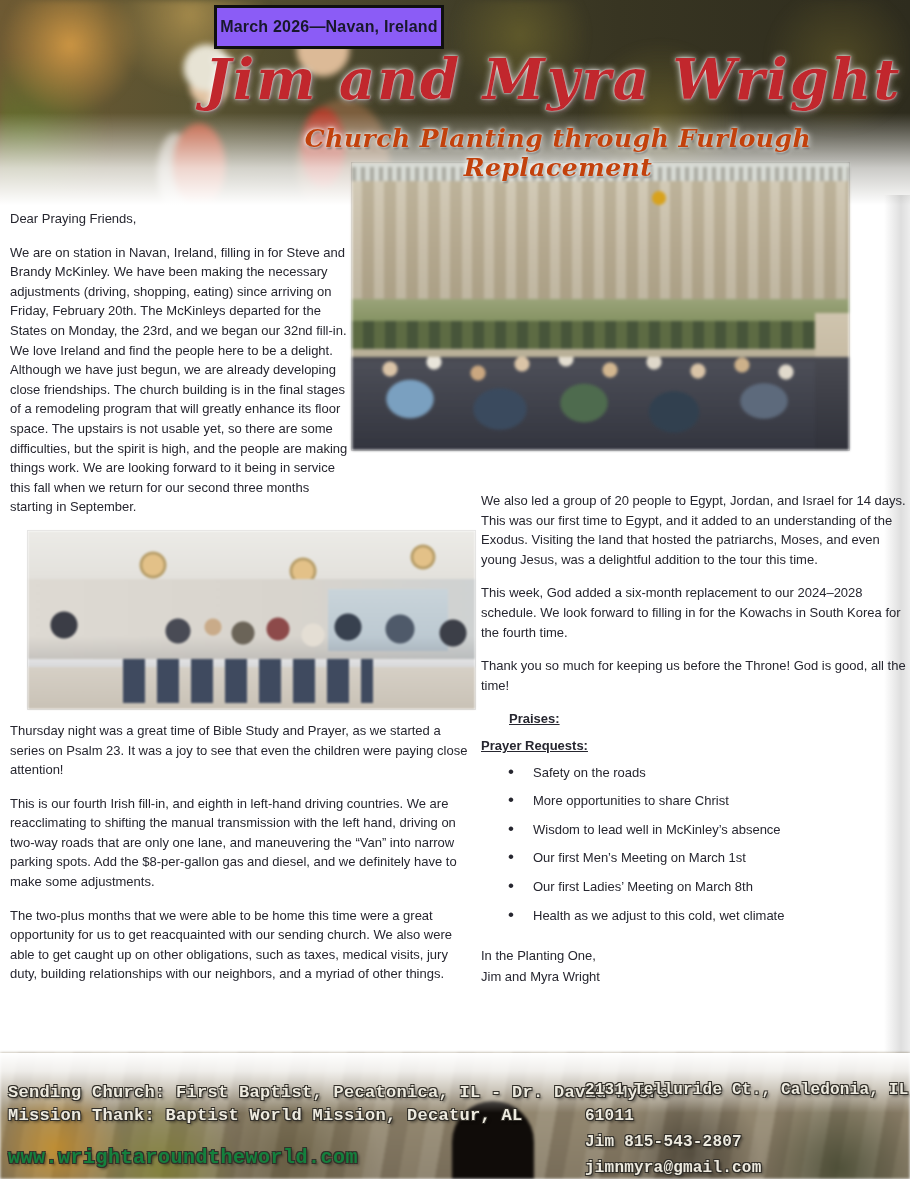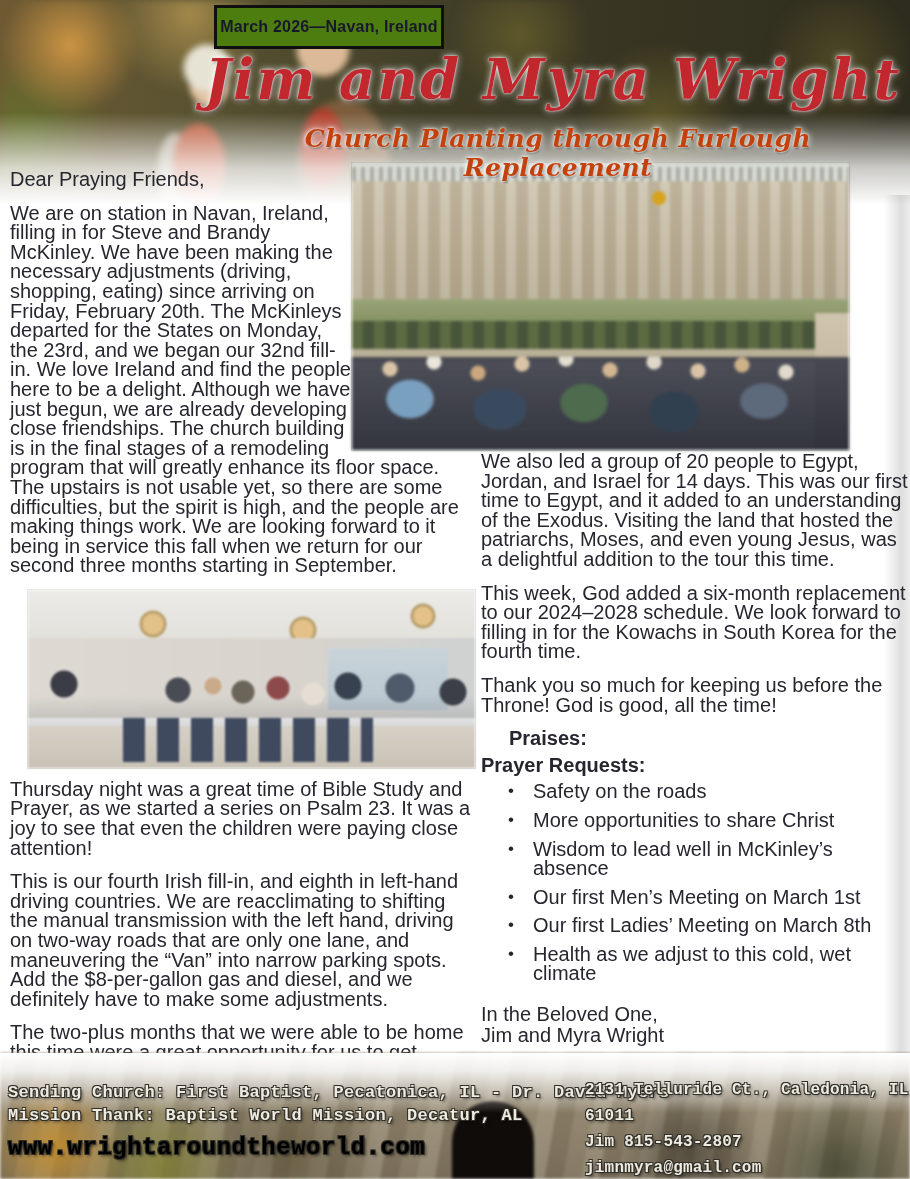--- a/index.html
+++ b/index.html
@@ -24,21 +24,21 @@
     background:
       radial-gradient(circle at 112px 60px,#e7e3d4 0 23px,rgba(231,227,212,0) 24px),
       radial-gradient(circle at 114px 78px,#e2c3a2 0 19px,rgba(226,195,162,0) 20px),
       radial-gradient(circle at 228px 42px,#dcba97 0 26px,rgba(220,186,151,0) 27px),
       radial-gradient(ellipse 36px 58px at 104px 158px,#bd5a3c 0 70%,rgba(189,90,60,0) 76%),
       radial-gradient(ellipse 24px 55px at 80px 165px,#b3ab9b 0 70%,rgba(179,171,155,0) 76%),
       radial-gradient(ellipse 30px 55px at 228px 140px,#b2402d 0 70%,rgba(178,64,45,0) 76%),
       radial-gradient(ellipse 62px 85px at 248px 155px,#7c5e3d 0 72%,rgba(124,94,61,0) 78%);}
   .hd-fade{position:absolute;inset:0;
     background:linear-gradient(180deg,rgba(255,255,255,0) 55%,rgba(255,255,255,.75) 82%,#fff 100%);}
-  .date-box{position:absolute;left:214px;top:5px;width:224px;height:38px;background:#4d7c0f;
+  .date-box{position:absolute;left:214px;top:5px;width:224px;height:38px;background:#8b5cf6;
     border:3px solid #101010;display:flex;align-items:center;justify-content:center;z-index:4;}
   .date-box span{font-size:16px;font-weight:600;color:#18182c;letter-spacing:.2px;}
   .title{position:absolute;left:200px;top:46px;width:706px;text-align:center;z-index:3;
     font-family:"DejaVu Serif",serif;font-style:italic;font-weight:bold;font-size:56px;
     color:#c1272d;letter-spacing:2px;
     text-shadow:0 0 2px #fff,0 0 7px rgba(255,255,255,.95),2px 2px 3px rgba(45,8,8,.6);}
   .subtitle{position:absolute;left:210px;top:124px;width:696px;text-align:center;z-index:3;
     font-family:"DejaVu Serif",serif;font-style:italic;font-weight:bold;font-size:25px;
     color:#c2410c;letter-spacing:.5px;
     text-shadow:0 0 3px #fff,0 0 7px #fff,1px 2px 2px rgba(0,0,0,.5);}
@@ -76,21 +76,21 @@
       radial-gradient(ellipse 32px 26px at 58px 42px,#7aa0c0 0 70%,rgba(122,160,192,0) 78%),
       radial-gradient(ellipse 36px 28px at 148px 52px,#3a4a5e 0 70%,rgba(58,74,94,0) 78%),
       radial-gradient(ellipse 32px 26px at 232px 46px,#4e6b4e 0 70%,rgba(78,107,78,0) 78%),
       radial-gradient(ellipse 34px 28px at 322px 55px,#31404f 0 70%,rgba(49,64,79,0) 78%),
       radial-gradient(ellipse 32px 24px at 412px 44px,#5d6a7c 0 70%,rgba(93,106,124,0) 78%),
       linear-gradient(180deg,rgba(62,64,74,.92) 0%,rgba(44,46,56,.97) 100%);}
   .ph1-stone{position:absolute;right:0;top:150px;width:34px;height:137px;
     background:linear-gradient(180deg,#cfc4ae,#b7aa90);}
 
   
-  .col{position:absolute;z-index:5;font-size:20px;line-height:19.6px;}
+  .col{position:absolute;z-index:5;font-size:13px;line-height:19.6px;margin-top:39px;}
   .col p{margin:0 0 14px;}
   .col-left{left:10px;top:170px;width:464px;}
   .col-right{left:481px;top:452px;width:428px;}
   .wrap-spacer{float:right;width:122px;height:278px;}
   .salutation{margin:0 0 14px;}
 
   
   .ph2{position:relative;margin:8px 0 12px 18px;width:447px;height:178px;
        box-shadow:0 0 0 1px rgba(0,0,0,.1);}
   .ph2-art{position:absolute;inset:0;overflow:hidden;filter:blur(1.3px);}
@@ -115,21 +115,21 @@
       radial-gradient(circle at 320px 16px,#38414f 0 13px,rgba(56,65,79,0) 14px),
       radial-gradient(circle at 372px 18px,#4f5a6a 0 14px,rgba(79,90,106,0) 15px),
       radial-gradient(circle at 425px 22px,#3c3f48 0 13px,rgba(60,63,72,0) 14px),
       linear-gradient(180deg,rgba(0,0,0,0) 40%,rgba(70,72,80,.25) 100%);}
   .ph2-floor{position:absolute;left:0;top:136px;width:447px;height:42px;
     background:linear-gradient(180deg,#d6d0c6,#c9c2b6);}
   .ph2-chairs{position:absolute;left:95px;top:128px;width:250px;height:44px;
     background:repeating-linear-gradient(90deg,#3f4a5f 0 22px,rgba(63,74,95,0) 22px 34px);}
 
   
-  .list-heading{font-weight:bold;margin:0 0 7px;}
+  .list-heading{font-weight:bold;text-decoration:underline;margin:0 0 7px;}
   .list-heading.indent{margin-left:28px;}
   ul.blist{list-style:none;margin:0 0 6px;padding:0;}
   ul.blist li{position:relative;padding-left:52px;margin:0 0 9px;}
   ul.blist li::before{content:"•";position:absolute;left:27px;top:-1px;font-size:17px;}
   .closing-block{margin-top:20px;}
   .closing-block div{line-height:21px;}
 
   
   .edge-shadow{position:absolute;right:0;top:195px;width:26px;height:860px;z-index:1;
     background:linear-gradient(90deg,rgba(0,0,0,0),rgba(0,0,0,.13) 65%,rgba(0,0,0,.07));}
@@ -148,21 +148,21 @@
       radial-gradient(circle at 290px 105px,rgba(92,82,52,.6),rgba(92,82,52,0) 90px),
       radial-gradient(circle at 840px 115px,rgba(58,64,40,.7),rgba(58,64,40,0) 80px),
       radial-gradient(circle at 690px 100px,rgba(40,36,28,.55),rgba(40,36,28,0) 70px);}
   .ft-arch{position:absolute;left:452px;top:48px;width:82px;height:120px;
     border-radius:41px 41px 0 0;background:#100c09;}
   .ft-fade{position:absolute;left:0;top:0;width:910px;height:60px;
     background:linear-gradient(180deg,#fff 0%,rgba(255,255,255,.85) 30%,rgba(255,255,255,0) 100%);}
   .ft-text{position:absolute;color:#edeadf;font-weight:bold;
     text-shadow:-1px -1px 0 #33302a,1px -1px 0 #33302a,-1px 1px 0 #33302a,1px 1px 0 #33302a,2px 2px 3px rgba(0,0,0,.55);}
   .f-left{left:8px;top:28px;font-size:17px;line-height:23px;letter-spacing:.3px;}
-  .f-left .website{margin-top:9px;font-size:24px;font-weight:bold;letter-spacing:.5px;color:#000000;}
+  .f-left .website{margin-top:19px;font-size:20px;font-weight:bold;letter-spacing:.5px;color:#15803d;}
   .f-right{left:585px;top:24px;font-size:16px;line-height:26px;letter-spacing:.2px;}
 </style>
 </head>
 <body>
 
 <div class="page">
 
   <div class="header">
     <div class="hd-art">
       <div class="hd-base"></div>
@@ -223,21 +223,21 @@
     <ul class="blist">
       <li>Safety on the roads</li>
       <li>More opportunities to share Christ</li>
       <li>Wisdom to lead well in McKinley’s absence</li>
       <li>Our first Men’s Meeting on March 1st</li>
       <li>Our first Ladies’ Meeting on March 8th</li>
       <li>Health as we adjust to this cold, wet climate</li>
     </ul>
 
     <div class="closing-block">
-      <div>In the Beloved One,</div>
+      <div>In the Planting One,</div>
       <div>Jim and Myra Wright</div>
     </div>
   </div>
 
   <div class="edge-shadow"></div>
 
   <div class="footer">
     <div class="ft-art">
       <div class="ft-stone"></div>
       <div class="ft-foliage"></div>

